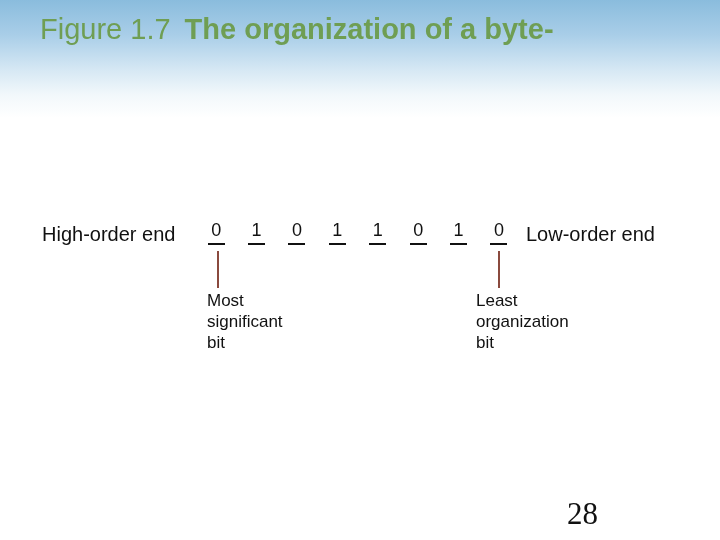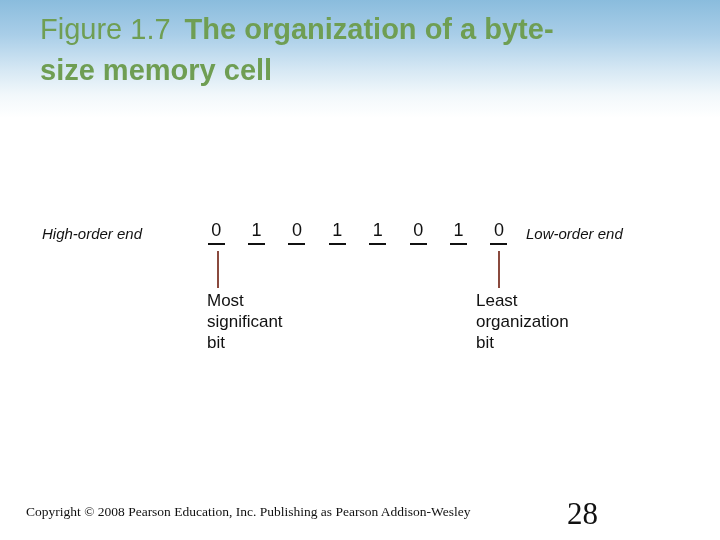--- a/index.html
+++ b/index.html
@@ -31,25 +31,24 @@
     line-height: 41px;
     color: var(--title-color, #6f9e53);
   }
   .title .t-regular { font-weight: 400; margin-right: 14px; }
   .title .t-bold   { font-weight: 700; }
 
   
   .diagram-label {
     position: absolute;
     top: 224px;
-    font-size: 15px;
+    font-size: 20px;
     line-height: 20px;
     color: #111;
     white-space: nowrap;
-    font-style: italic;
   }
   .label-high { left: 42px; }
   .label-low  { left: 526px; }
 
   .bit-row {
     position: absolute;
     left: 196px;
     top: 221px;
     display: flex;
     width: 324px;
@@ -112,21 +111,20 @@
     color: #111;
   }
 </style>
 </head>
 <body>
 
 <div class="slide" style="--title-color: #6f9e53; --pointer-color: #8a4a3e; --bg-top: #8abcdd; --bg-bottom: #ffffff;">
 
   <div class="title">
     <div><span class="t-regular">Figure 1.7</span><span class="t-bold">The organization of a byte-</span></div>
-    <div class="t-bold">size memory cell</div>
   </div>
 
   <div class="diagram-label label-high">High-order end</div>
 
   <div class="bit-row">
       <div class="bit">
         <span class="bit-digit">0</span>
         <span class="bit-underline"></span>
       </div>
       <div class="bit">
@@ -162,17 +160,16 @@
   <div class="diagram-label label-low">Low-order end</div>
 
   <div class="pointer-line pointer-msb"></div>
 
   <div class="pointer-line pointer-lsb"></div>
 
   <div class="sig-label sig-msb">Most significant bit</div>
 
   <div class="sig-label sig-lsb">Least organization bit</div>
 
-  <div class="copyright">Copyright © 2008 Pearson Education, Inc. Publishing as Pearson Addison-Wesley</div>
 
   <div class="page-number">28</div>
 
 </div>
 
 </body></html>

